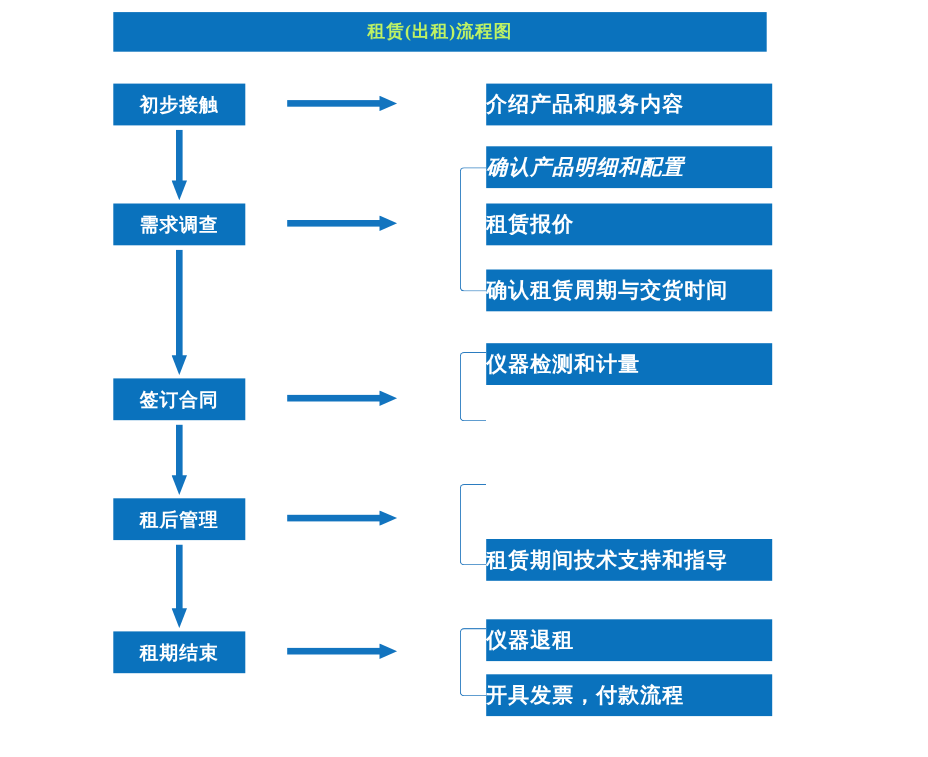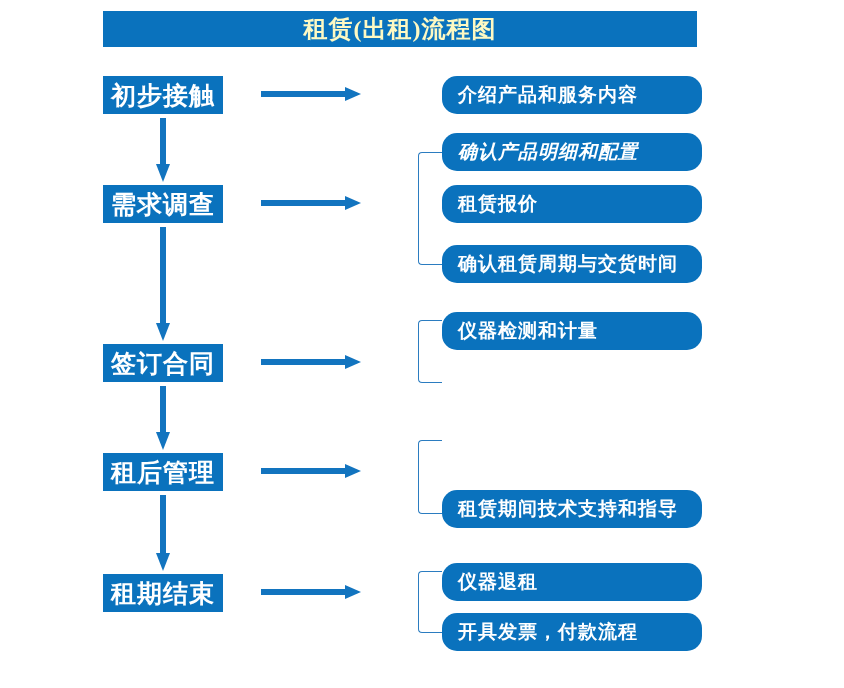--- a/index.html
+++ b/index.html
@@ -17,51 +17,49 @@
     background: #ffffff;
     overflow: hidden;
   }
   .title-banner {
     position: absolute;
     left: 103px;
     top: 11px;
     width: 594px;
     height: 36px;
     background: #0a72bd;
-    color: #fef9c3;
-    font-size: 24px;
+    color: #bef264;
+    font-size: 16px;
     font-weight: bold;
     display: flex;
     align-items: center;
     justify-content: center;
     letter-spacing: 1px;
   }
   .stage-box {
     position: absolute;
     background: #0a72bd;
     color: #ffffff;
-    font-size: 25px;
+    font-size: 17px;
     font-weight: bold;
     display: flex;
     align-items: center;
     justify-content: center;
     letter-spacing: 1px;
   }
   .detail-box {
     position: absolute;
     background: #0a72bd;
     color: #ffffff;
     font-size: 19px;
     font-weight: bold;
     display: flex;
     align-items: center;
-    padding-left: 16px;
     box-sizing: border-box;
     letter-spacing: 1px;
-    border-radius: 15px;
   }
   .h-arrow {
     position: absolute;
     height: 14px;
   }
   .v-arrow {
     position: absolute;
     width: 14px;
   }
   .bracket {

